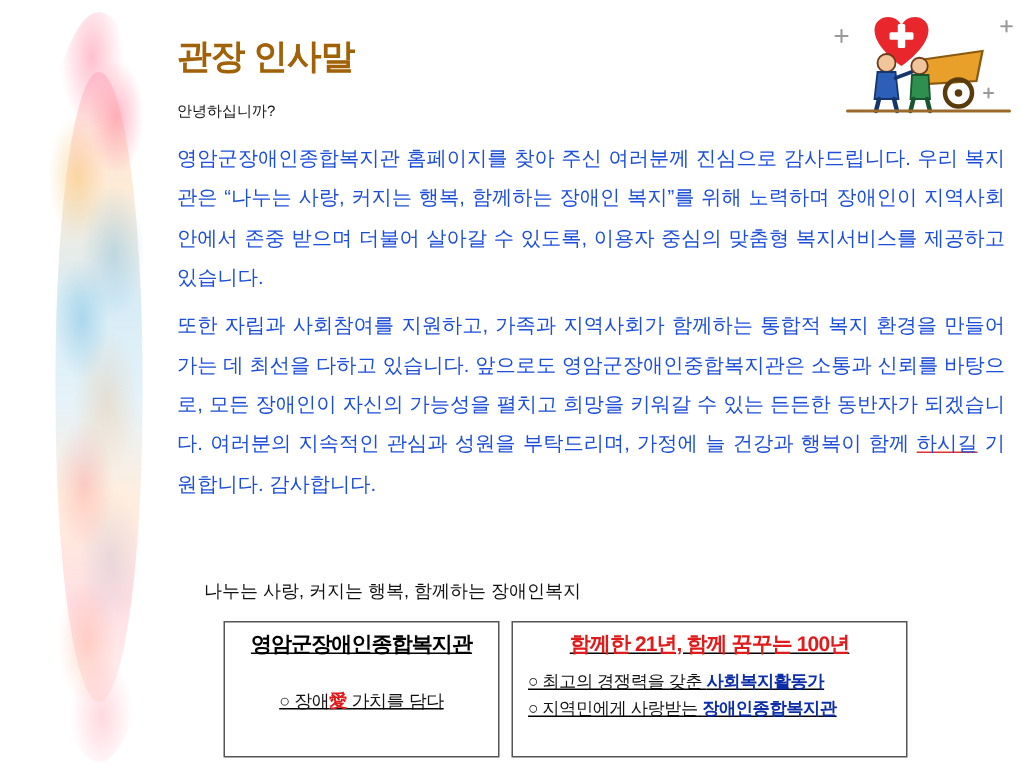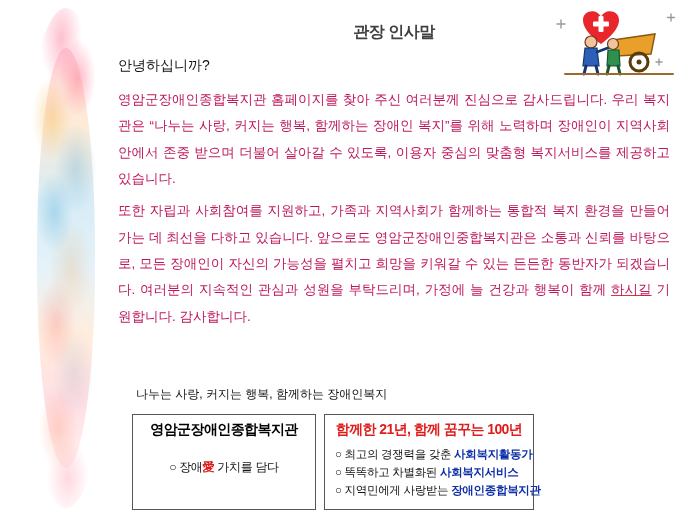--- a/index.html
+++ b/index.html
@@ -65,35 +65,34 @@
   }
 
   
   .content {
     position: absolute;
     left: 118px;
     top: 22px;
     width: 552px;
   }
   .page-title {
-    font-size: 16px;
-    font-weight: bold;
-    color: #404040;
+    font-size: 23px;
+    font-weight: bold;
+    color: #a16207;
     letter-spacing: -0.5px;
     margin: 0 0 14px 0;
-    text-align: center;
   }
   .greeting {
-    font-size: 14px;
+    font-size: 10px;
     color: #111111;
     margin: 0 0 12px 0;
   }
   .para {
     font-size: 13.5px;
-    color: #be185d;
+    color: #1d4ed8;
     line-height: 1.95;
     margin: 0 0 6px 0;
     text-align: justify;
     text-justify: inter-ideograph;
   }
   .underline-red {
     text-decoration: underline;
     text-decoration-color: #d33;
   }
 
@@ -114,33 +113,34 @@
   .signature-name {
     font-size: 16px;
     font-weight: bold;
     color: #c20000;
     letter-spacing: -0.5px;
   }
 
   
   .boxes {
     position: absolute;
-    left: 132px;
+    left: 149px;
     top: 414px;
     display: flex;
     gap: 8px;
+    text-decoration: underline;
   }
   .box {
     border: 1px solid #555555;
     background: #ffffff;
     box-sizing: border-box;
     padding: 6px 10px 8px 10px;
   }
   .box-left { width: 184px; text-align: center; }
-  .box-right { width: 210px; }
+  .box-right { width: 264px; }
 
   .box-title {
     font-size: 14px;
     font-weight: bold;
     color: #000000;
     letter-spacing: -0.6px;
     margin-bottom: 2px;
   }
   .box-subtitle {
     font-size: 11.5px;
@@ -246,20 +246,17 @@
       <span>○ 장애</span><span class="heart-red">愛</span><span> 가치를 담다</span>
     </div>
   </div>
 
   <div class="box box-right">
     <div class="box-title-red">함께한 21년, 함께 꿈꾸는 100년</div>
     <div class="bullet-line">
       <span>○ 최고의 경쟁력을 갖춘 </span><span class="bold-blue">사회복지활동가</span>
     </div>
     <div class="bullet-line">
-      <span>○ 똑똑하고 차별화된 </span><span class="bold-blue">사회복지서비스</span>
-    </div>
-    <div class="bullet-line">
       <span>○ 지역민에게 사랑받는 </span><span class="bold-blue">장애인종합복지관</span>
     </div>
   </div>
 
 </div>
 
 </body></html>

